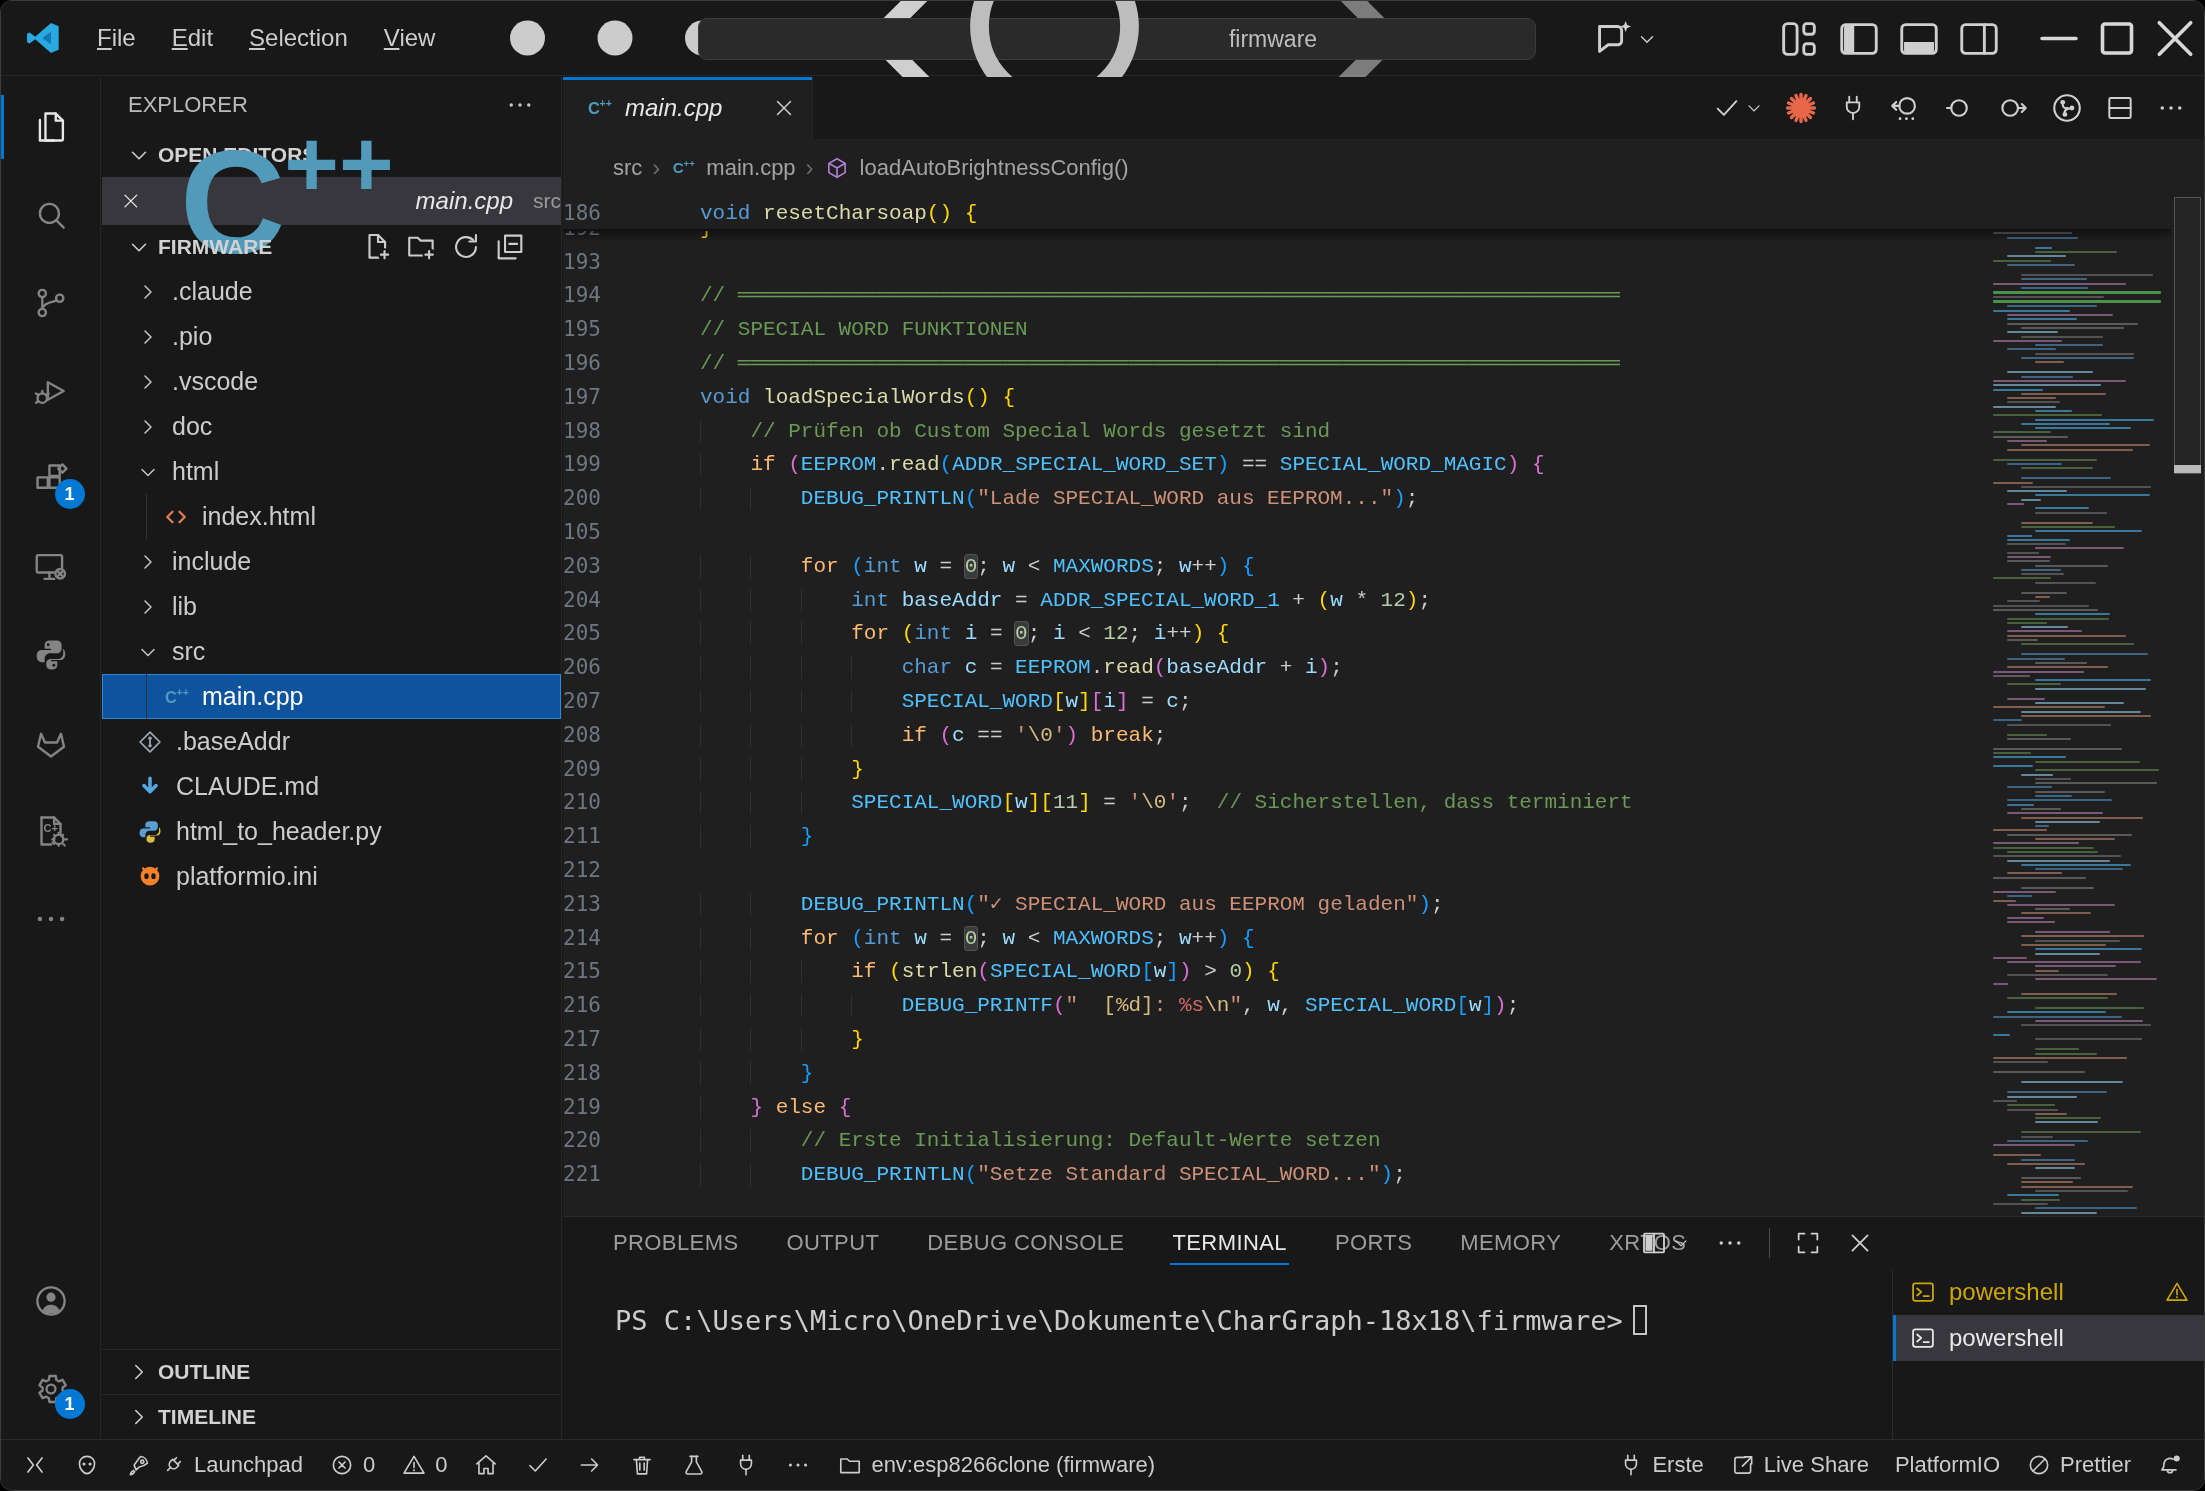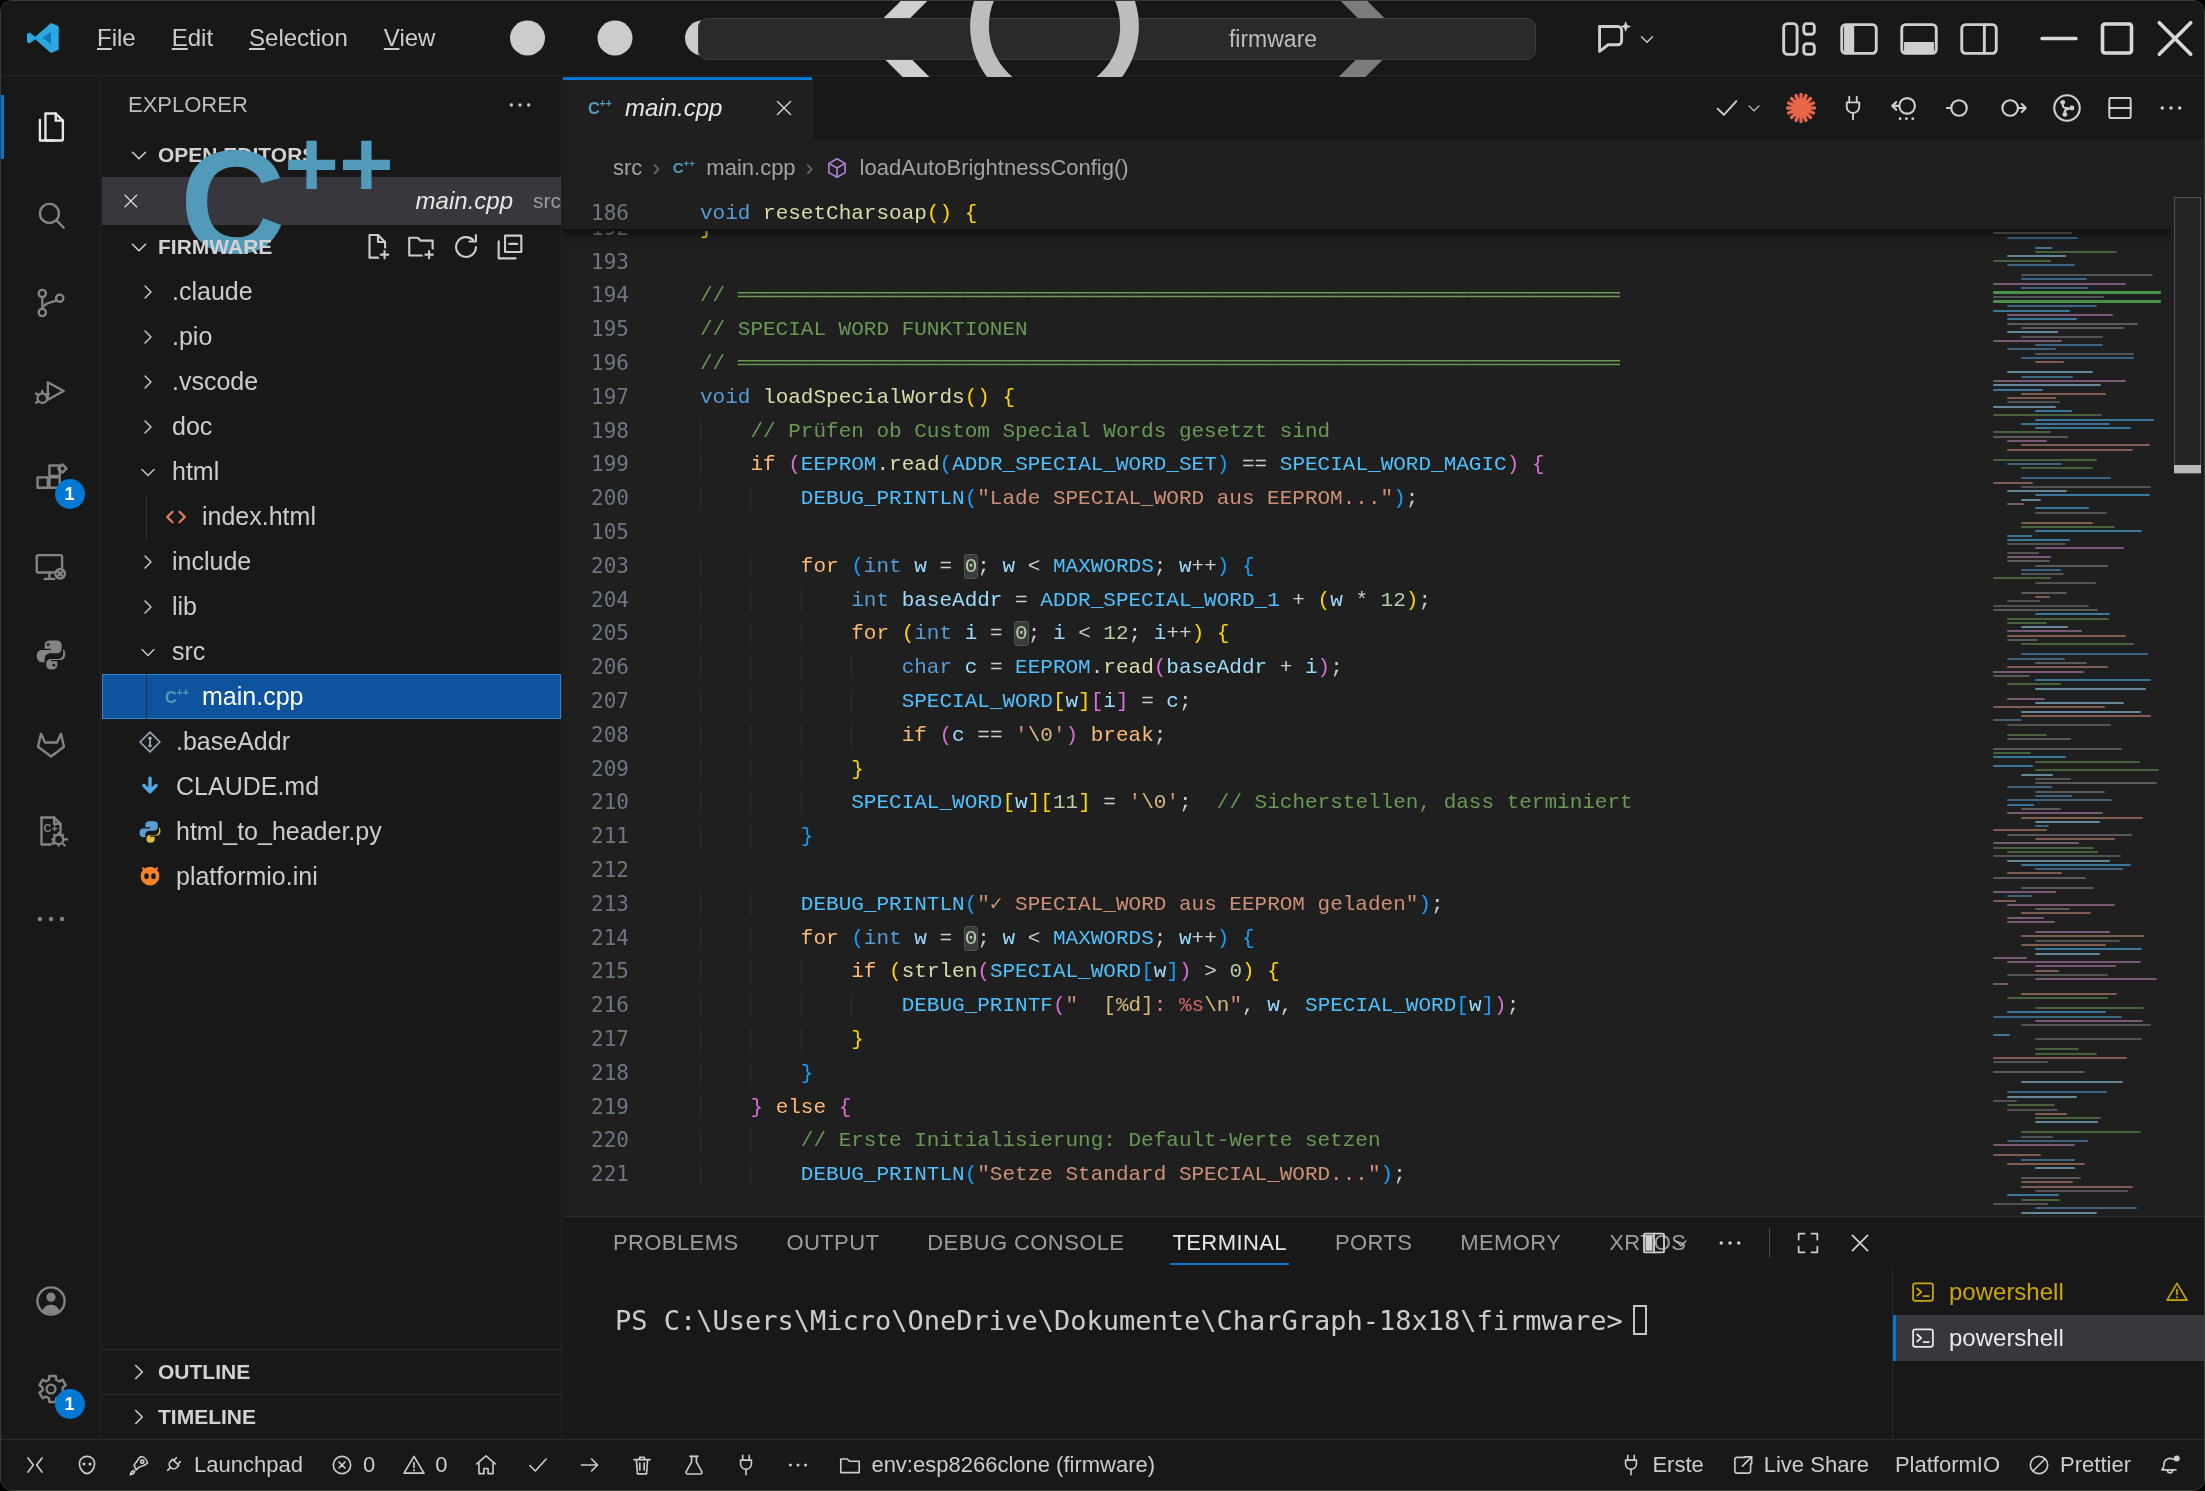--- a/index.html
+++ b/index.html
@@ -65,21 +65,21 @@
   .tab::before{content:"";position:absolute;top:0;left:0;right:0;height:2.5px;background:#0078d4;}
   .tab .fname{font-style:italic;font-size:24px;color:#e7e7e7;}
   .tab .closex{margin-left:auto;color:#cccccc;}
   .tab .ficon{width:28px;height:28px;}
   .breadcrumbs{position:absolute;top:62px;left:0;right:0;height:58px;display:flex;align-items:center;gap:10px;padding-left:50px;
      font-size:22px;color:#a3a3a3;background:#1f1f1f;}
   .crumb-sep{color:#6a6a6a;font-size:24px;}
   .breadcrumbs .ficon{width:26px;height:26px;}
   .code-wrap{position:absolute;top:120px;left:0;right:33px;bottom:0;overflow:hidden;}
   .code-row{height:33.8px;line-height:33.8px;display:flex;white-space:pre;}
-  .gutter{flex:0 0 94px;text-align:center;color:#6e7681;font-family:"DejaVu Sans Mono",monospace;font-size:21px;}
+  .gutter{flex:0 0 94px;text-align:left;color:#6e7681;font-family:"DejaVu Sans Mono",monospace;font-size:21px;}
   .code-text{padding-left:43px;font-family:Liberation Mono, monospace;font-size:21px;color:#cccccc;}
   .sticky{position:relative;z-index:3;background:#1f1f1f;border-bottom:2px solid #111;box-shadow:0 4px 8px rgba(0,0,0,.45);}
   .lines{margin-top:-19px;}
   .tk-k{color:#569CD6}.tk-c{color:#fdba74}.tk-f{color:#DCDCAA}.tk-v{color:#9CDCFE}.tk-C{color:#4FC1FF}
   .tk-s{color:#CE9178}.tk-n{color:#B5CEA8}.tk-m{color:#6A9955}.tk-w{color:#cccccc}
   .tk-G{color:#FFD700}.tk-O{color:#DA70D6}.tk-B{color:#179FFF}.tk-e{color:#D7BA7D}.tk-r{color:#D16969}
   .tk-hl{background:rgba(90,93,94,.45);outline:1px solid rgba(120,124,125,.55);border-radius:2px;}
   .tk-i{background:repeating-linear-gradient(90deg,#303030 0 1px,transparent 1px 4ch);}
   .minimap{position:absolute;top:120px;right:33px;width:182px;bottom:0;background:#1f1f1f;overflow:hidden;padding-top:4px;}
   .mm-line{border-radius:1px;}

